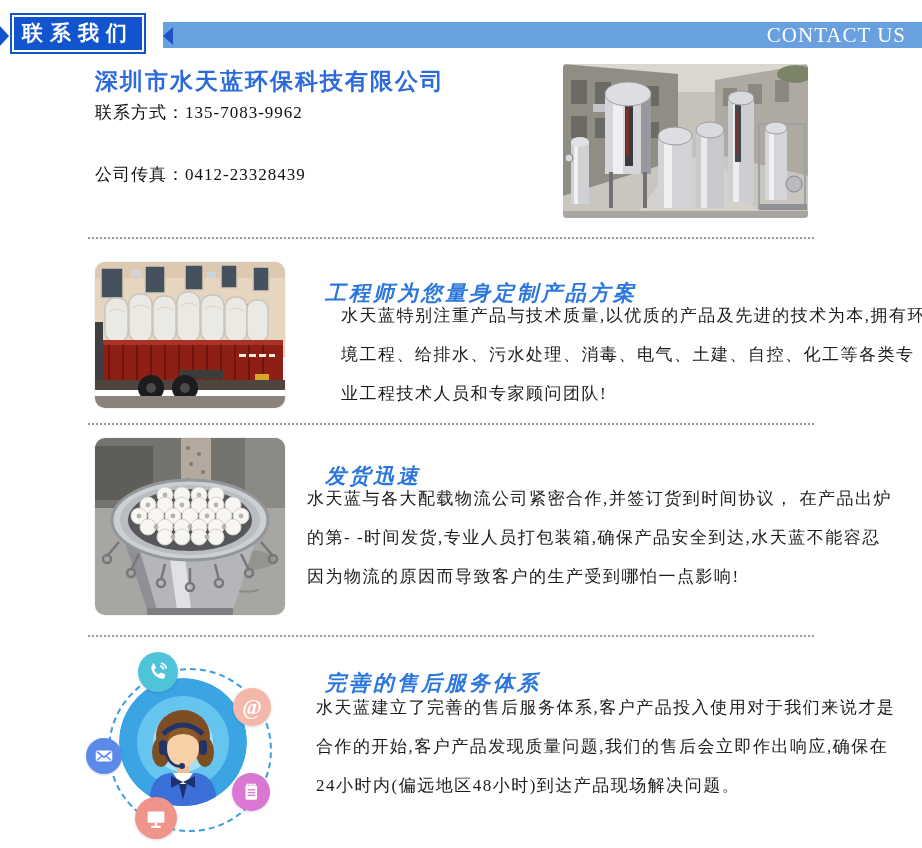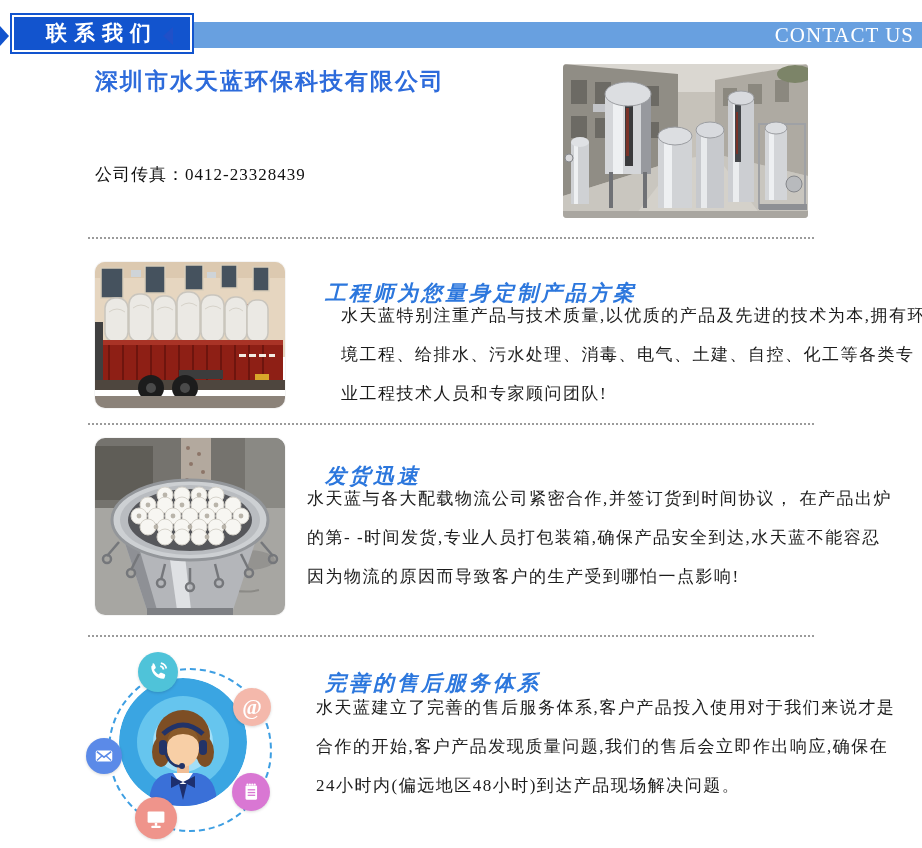--- a/index.html
+++ b/index.html
@@ -7,22 +7,22 @@
   body { width:922px; height:848px; font-family:"Liberation Sans",sans-serif; }
   .page { position:relative; width:922px; height:848px; background:#fff; overflow:hidden; }
   .abs { position:absolute; }
 
   
   .hdr-tick { left:0; top:26px; width:0; height:0;
     border-top:10px solid transparent; border-bottom:10px solid transparent;
     border-left:9px solid #1254ce; }
   .hdr-bar { left:163px; top:22px; width:759px; height:26px; background:#68a0e0;
     color:#fff; font-family:"Liberation Serif",serif; font-size:21px;
-    line-height:26px; text-align:right; padding-right:8px; letter-spacing:1px; }
-  .hdr-box { left:10px; top:13px; width:184px; height:41px; background:#1254ce;
+    line-height:26px; text-align:right; padding-right:16px; letter-spacing:1px; }
+  .hdr-box { left:10px; top:13px; width:136px; height:41px; background:#1254ce;
     border:2px solid #1254ce; box-shadow: inset 0 0 0 2px #ffffff;
     color:#fff; font-size:21px; font-weight:bold; text-align:center;
     line-height:36px; letter-spacing:7px; }
   .hdr-arrow { left:163px; top:27px; width:0; height:0;
     border-top:9px solid transparent; border-bottom:9px solid transparent;
     border-right:10px solid #2050c8; }
 
   
   .company-name { left:95px; top:66px; font-size:23px; font-weight:bold;
     color:#2d6bdb; letter-spacing:2px; font-family:"Liberation Serif",serif; }
@@ -62,20 +62,23 @@
 
   <div class="abs hdr-tick"></div>
   <div class="abs hdr-bar">
     <span>CONTACT US</span>
   </div>
   <div class="abs hdr-box">联系我们</div>
   <div class="abs hdr-arrow"></div>
 
   <div class="abs company-name">深圳市水天蓝环保科技有限公司</div>
 
+  <div class="abs company-row" style="top:101px">
+    <span>联系方式：</span><span>135-7083-9962</span>
+  </div>
   <div class="abs company-row" style="top:163px">
     <span>公司传真：</span><span>0412-23328439</span>
   </div>
 
   <div class="abs company-photo">
     <svg width="245" height="154" viewBox="0 0 245 154">
       <rect x="0" y="0" width="245" height="154" fill="#c6c2ba"></rect>
       <rect x="0" y="0" width="245" height="28" fill="#dad7d1"></rect>
       <polygon points="0,0 115,10 115,96 0,132" fill="#908d85"></polygon>
       <g fill="#6c6a64">

